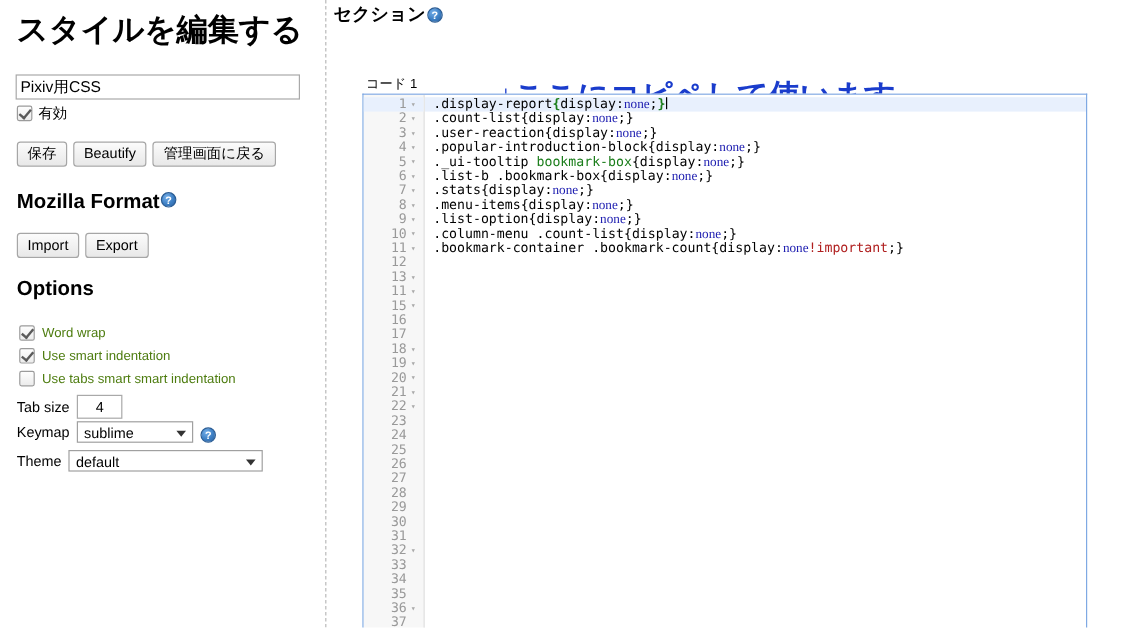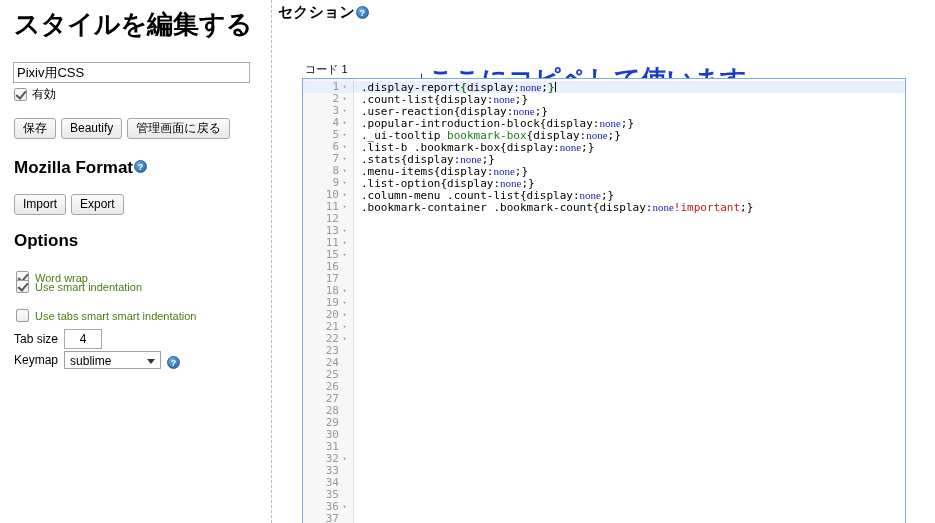--- a/index.html
+++ b/index.html
@@ -152,21 +152,21 @@
     position: absolute;
     left: 16px;
     display: flex;
     align-items: center;
     gap: 6px;
     font-size: 11px;
     color: #4d7c0f;
     white-space: nowrap;
   }
   #opt-wordwrap { top: 271px; }
-  #opt-smartindent { top: 280px; }
+  #opt-smartindent { top: 290px; }
   #opt-tabs { top: 309px; }
 
   .field-row {
     position: absolute;
     left: 14px;
     display: flex;
     align-items: center;
     gap: 6px;
     font-size: 12px;
     white-space: nowrap;
@@ -390,20 +390,27 @@
 
     <div class="field-row" id="row-keymap">
       <span class="field-label">Keymap</span>
       <div class="select" id="keymap-select">
         <span>sublime</span>
         <span class="caret"></span>
       </div>
       <span class="help-icon">?</span>
     </div>
 
+    <div class="field-row" id="row-theme">
+      <span class="field-label">Theme</span>
+      <div class="select" id="theme-select">
+        <span>default</span>
+        <span class="caret"></span>
+      </div>
+    </div>
   </div>
 
   <div id="right-panel">
 
     <div id="section-heading-right">
       <span>セクション</span>
       <span class="help-icon">?</span>
     </div>
 
     <div id="annotation">↓ここにコピペして使います</div>

